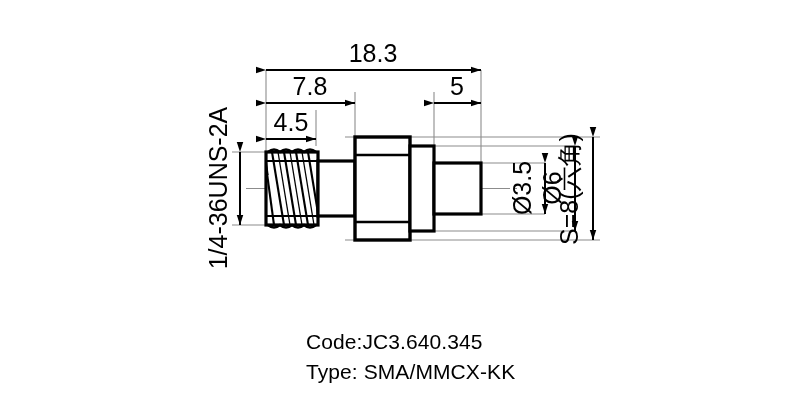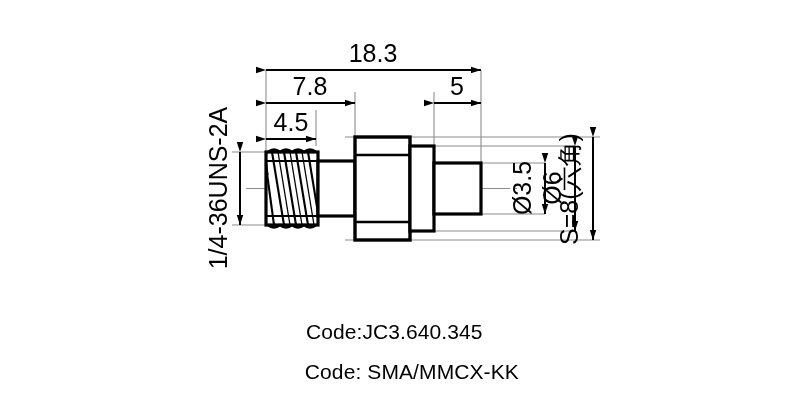--- a/index.html
+++ b/index.html
@@ -28,21 +28,21 @@
     left: 0;
     width: 800px;
     text-align: center;
     font-family: "Liberation Sans", sans-serif;
     font-size: 21px;
     font-weight: 400;
     color: #000000;
     letter-spacing: 0.1px;
     white-space: pre;
   }
-  #caption-code { top: 296px; }
+  #caption-code { top: 306px; }
   #caption-type { top: 336px; }
   .cap-inner {
     display: inline-block;
     text-align: left;
     min-width: 212px;
   }
 </style>
 </head>
 <body>
 
@@ -172,16 +172,16 @@
       <line x1="593" y1="137" x2="593" y2="240" stroke="#000000" stroke-width="2" marker-start="url(#ahL)" marker-end="url(#ahR)"></line>
       <text x="578" y="189" text-anchor="middle" transform="rotate(-90 578 189)" font-family="Liberation Sans, sans-serif" font-size="25" fill="#000000">S=8(六角)</text>
     </g>
   </svg>
 
   <div class="caption" id="caption-code">
     <span class="cap-inner">Code:JC3.640.345</span>
   </div>
 
   <div class="caption" id="caption-type">
-    <span class="cap-inner">Code: SMA/MMCX-KK</span>
+    <span class="cap-inner">Type: SMA/MMCX-KK</span>
   </div>
 
 </div>
 
 </body></html>

